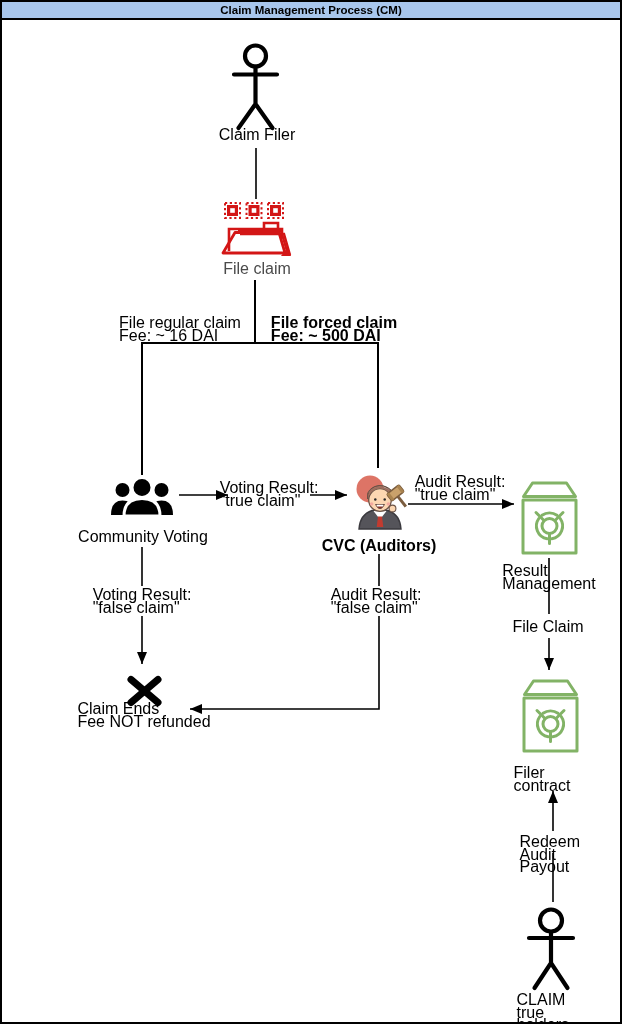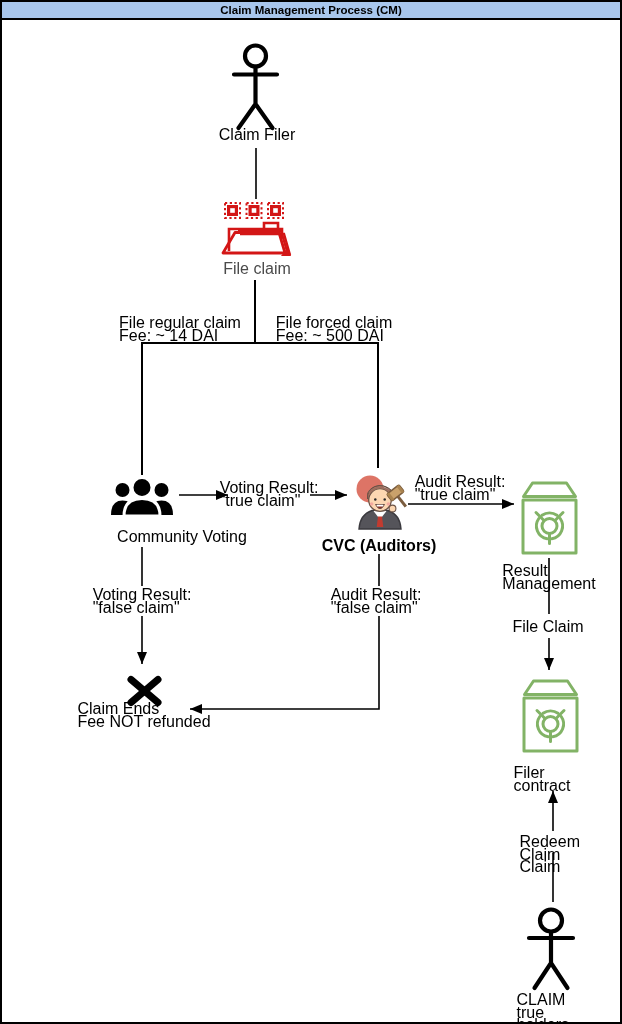--- a/index.html
+++ b/index.html
@@ -179,42 +179,42 @@
       <circle class="actor" cx="549" cy="918.5" r="11"></circle>
       <path class="actor" d="M549,930 V961 M527,936 H571 M549,961 L532.5,986 M549,961 L565.5,986"></path>
     </g>
   </svg>
 
   <div class="lbl" style="left:255px;top:127px;">Claim Filer</div>
 
   <div class="lbl gray" style="left:255px;top:261px;">File claim</div>
 
   <div class="lbl" style="left:178px;top:315px;">File regular claim
-Fee: ~ 14 DAI</div>
-
-  <div class="lbl" style="left:332px;top:315px;">File forced claim
+Fee: ~ 16 DAI</div>
+
+  <div class="lbl" style="left:332px;top:315px;font-weight:bold;">File forced claim
 Fee: ~ 500 DAI</div>
 
-  <div class="lbl" style="left:141px;top:529px;margin-left:39px;">Community Voting</div>
+  <div class="lbl" style="left:141px;top:529px;">Community Voting</div>
 
   <div class="lbl" style="left:267px;top:480px;">Voting Result:
 "true claim"</div>
 
   <div class="lbl" style="left:377px;top:538px;font-weight:bold;">CVC (Auditors)</div>
 
   <div class="lbl" style="left:458px;top:474px;">Audit Result:
 "true claim"</div>
 
   <div class="lbl" style="left:547px;top:563px;">Result Management</div>
 
   <div class="lbl" style="left:546px;top:619px;">File Claim</div>
 
   <div class="lbl" style="left:547px;top:765px;">Filer contract</div>
 
-  <div class="lbl" style="left:551px;top:834px;">Redeem Claim Claim</div>
+  <div class="lbl" style="left:551px;top:834px;">Redeem Audit Payout</div>
 
   <div class="lbl" style="left:549px;top:992px;">CLAIM true holders</div>
 
   <div class="lbl" style="left:140px;top:587px;">Voting Result:
 "false claim"</div>
 
   <div class="lbl" style="left:374px;top:587px;">Audit Result:
 "false claim"</div>
 
   <div class="lbl" style="left:142px;top:701px;">Claim Ends

